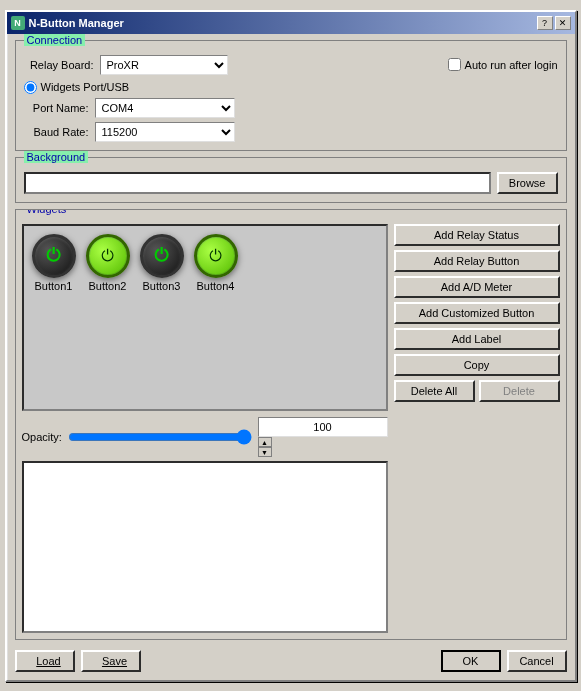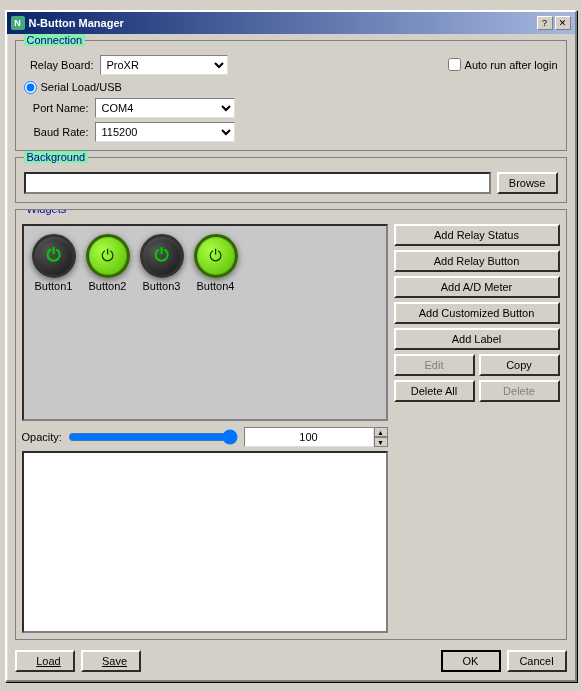--- a/index.html
+++ b/index.html
@@ -304,21 +304,22 @@
       align-items: center;
     }
 
     input[type="range"] {
       width: 100%;
       height: 14px;
     }
 
     .opacity-spinbox {
       display: flex;
-      align-items: flex-end;
+      align-items: flex-start;
+      flex-direction: column;
     }
 
     .opacity-input {
       width: 34px;
       height: 20px;
       border: 1px solid #808080;
       text-align: center;
       font-size: 11px;
       background: white;
       padding: 0;
@@ -456,21 +457,21 @@
           <div class="checkbox-group">
             <input type="checkbox" style="">
             <label>Auto run after login</label>
           </div>
         </div>
 
         <div class="conn-row2">
           <div class="conn-left">
             <div class="radio-group">
               <input type="radio" name="conn_type" checked="" style="">
-              <label>Serial Load/USB</label>
+              <label>Widgets Port/USB</label>
             </div>
             <div class="field-row">
               <label class="field-label-left">Port Name:</label>
               <select class="wide">
                 <option>COM4</option>
                 <option>COM1</option>
                 <option>COM2</option>
                 <option>COM3</option>
               </select>
             </div>
@@ -556,21 +557,20 @@
       </div>
 
       <div class="right-panel">
         <button class="win-button">Add Relay Status</button>
         <button class="win-button">Add Relay Button</button>
         <button class="win-button">Add A/D Meter</button>
         <button class="win-button">Add Customized Button</button>
         <button class="win-button">Add Label</button>
 
         <div class="edit-copy-row">
-          <button class="win-button disabled">Edit</button>
           <button class="win-button">Copy</button>
         </div>
         <div class="delete-row">
           <button class="win-button">Delete All</button>
           <button class="win-button disabled">Delete</button>
         </div>
       </div>
     </div>
 
     <div class="footer-buttons">

